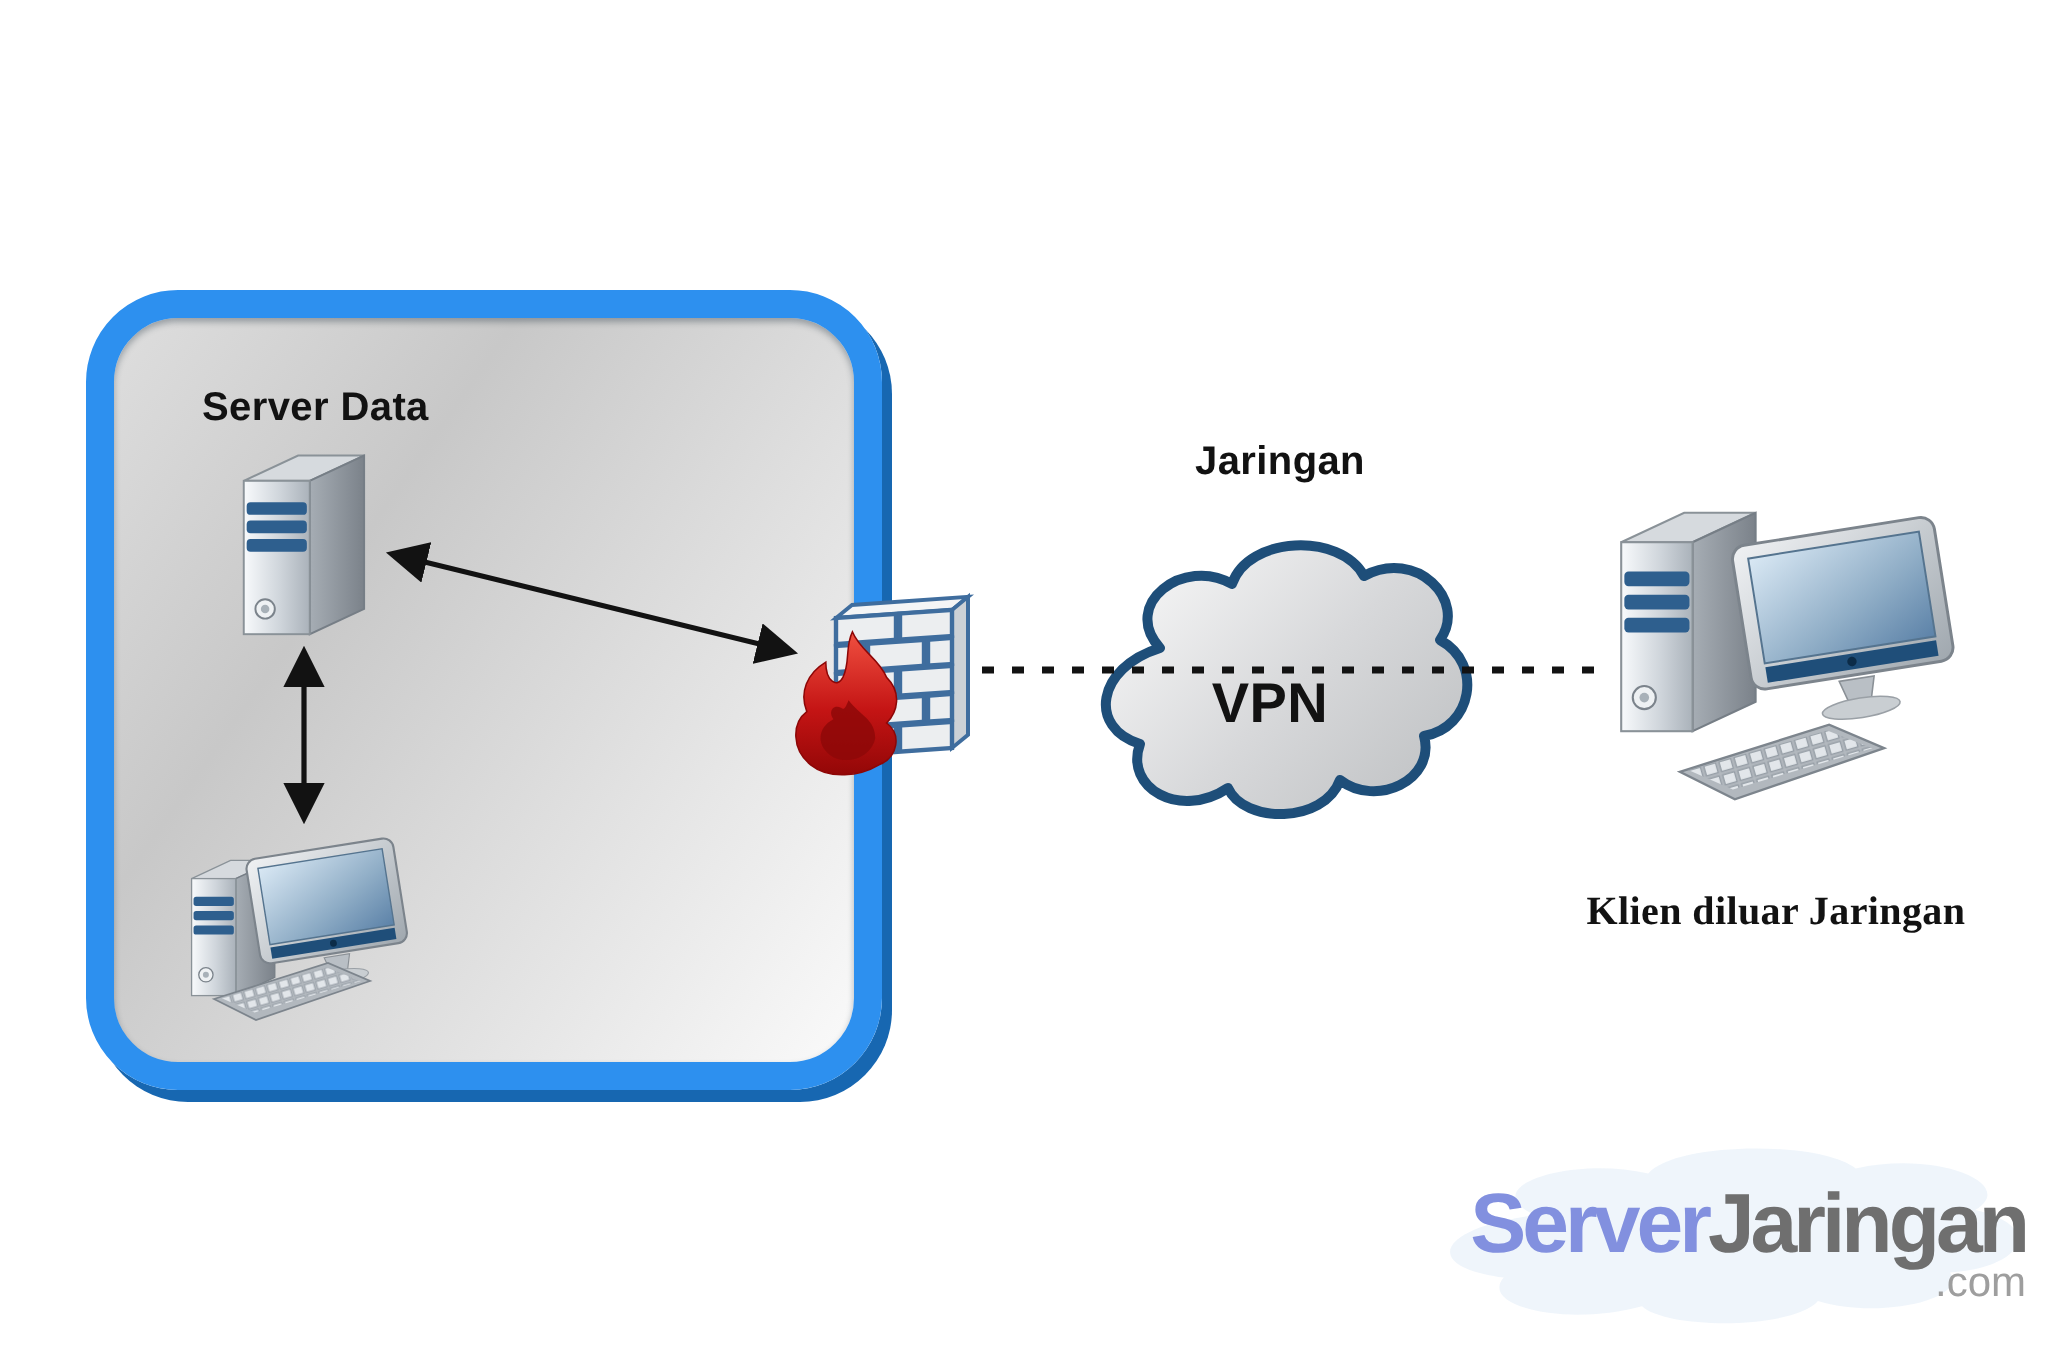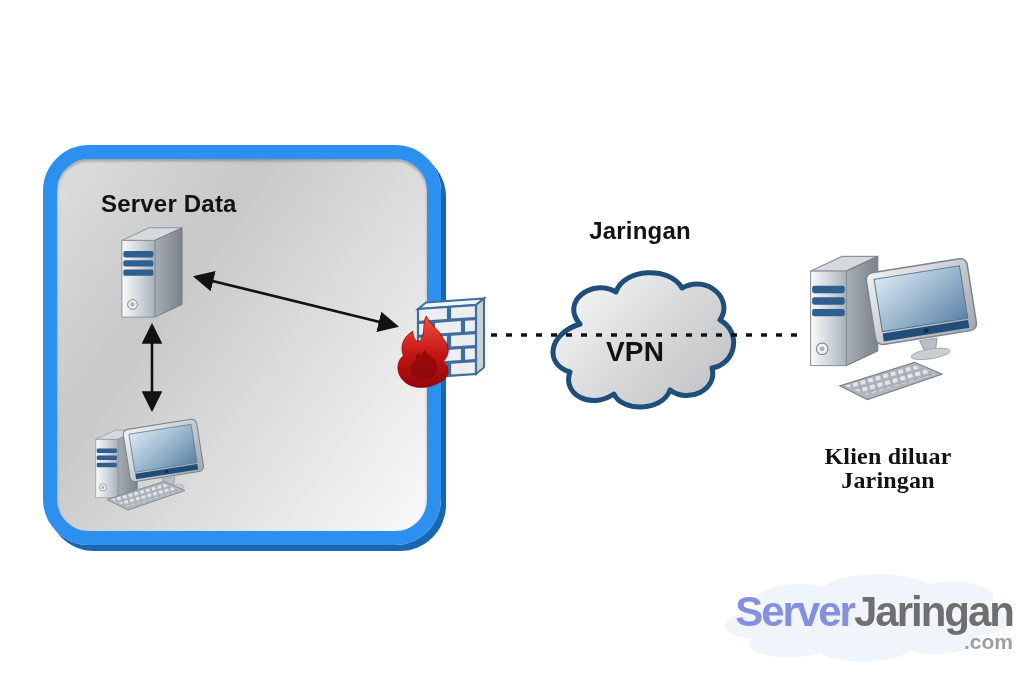--- a/index.html
+++ b/index.html
@@ -10,21 +10,21 @@
   .abs{position:absolute;}
   
   .lan-box{
     left:43px;top:145px;width:398px;height:400px;box-sizing:border-box;
     border:14px solid #2D90EF;border-radius:46px;
     background:linear-gradient(125deg,#dedede 0%,#c8c8c8 32%,#d9d9d9 55%,#fafafa 100%);
     box-shadow:5px 6px 0 #1767B1, inset 0 2px 3px rgba(30,45,60,.35);
   }
   
   .lbl{
-    font-weight:700;font-size:24px;line-height:24px;color:#121212;
+    font-weight:700;font-size:20px;line-height:24px;color:#121212;
     letter-spacing:.2px;white-space:pre-line;
   }
   .lbl.center{text-align:center;}
   .lbl-server{left:101px;top:192px;}
   .lbl-int-client{left:211px;top:455px;width:142px;}
   .lbl-internet{left:556px;top:219px;width:168px;}
   .lbl-vpn{left:585px;top:340px;width:100px;font-size:28px;}
   .lbl-ext-client{left:776px;top:444px;width:224px;font-family:Liberation Serif, serif;}
   
   .pc{pointer-events:none;}
@@ -32,21 +32,21 @@
   
   .watermark{left:695px;top:570px;width:322px;height:100px;}
   .wm-cloud{position:absolute;left:-6px;top:-4px;width:330px;height:104px;opacity:.75;}
   .wm-text{
     position:absolute;right:4px;top:18px;font-weight:700;font-size:42px;
     letter-spacing:-2px;white-space:nowrap;
   }
   .wm-blue{color:#8290DF;}
   .wm-gray{color:#6F6F6F;}
   .wm-com{
-    position:absolute;right:4px;top:60px;font-weight:700;font-size:21px;
+    position:absolute;right:4px;top:60px;font-weight:400;font-size:21px;
     color:#9e9e9e;letter-spacing:0;margin-left:25px;
   }
 </style>
 </head>
 <body>
 
 <div class="canvas">
 
   <svg width="0" height="0" style="position:absolute">
     <defs>

